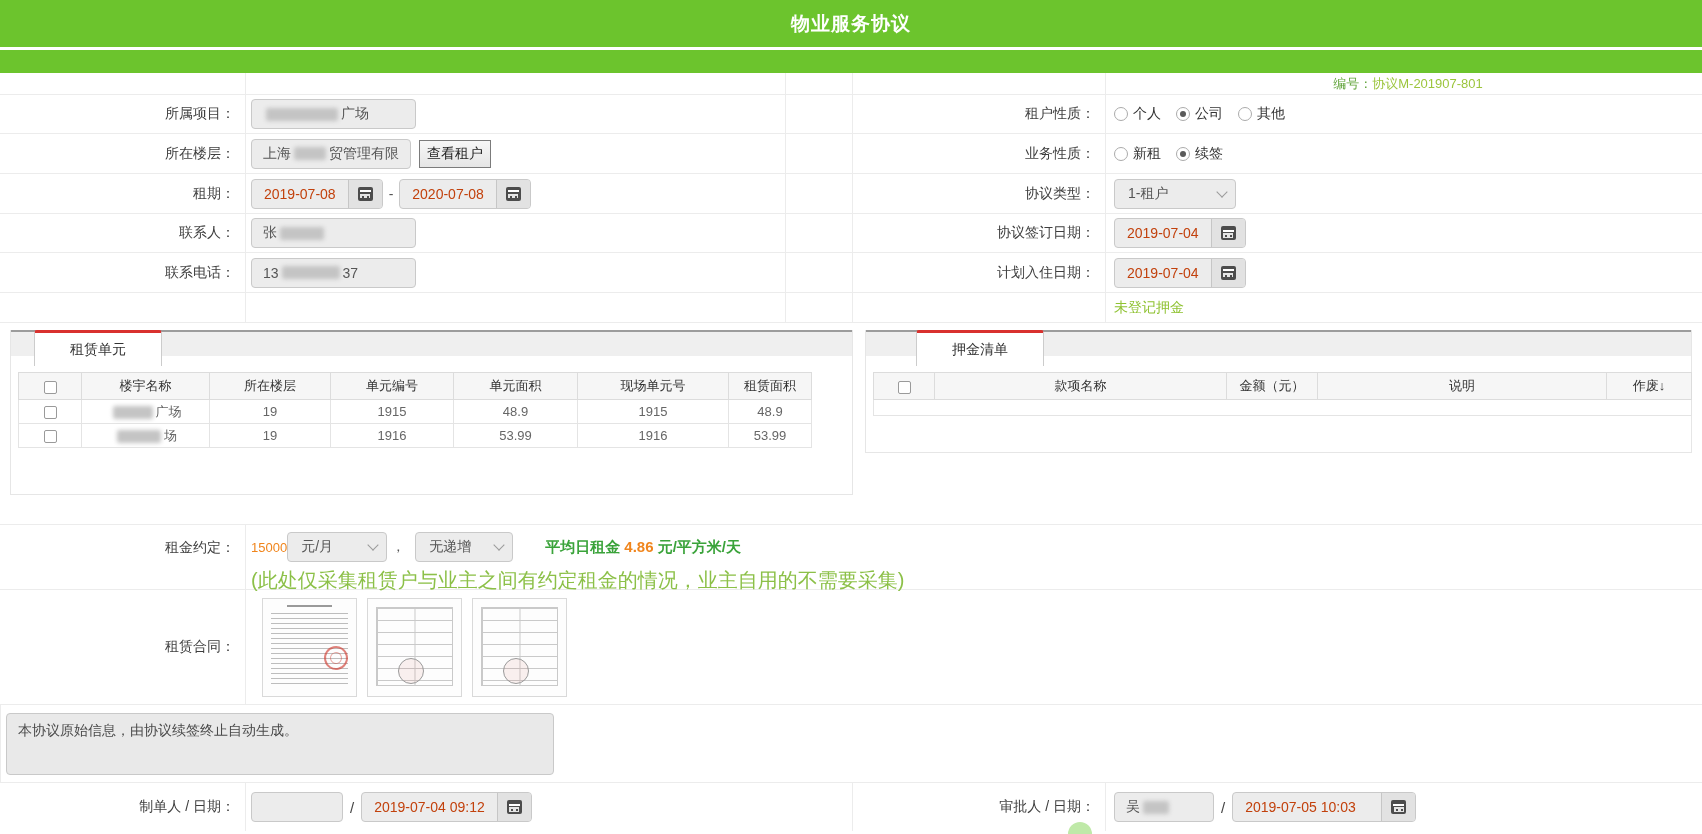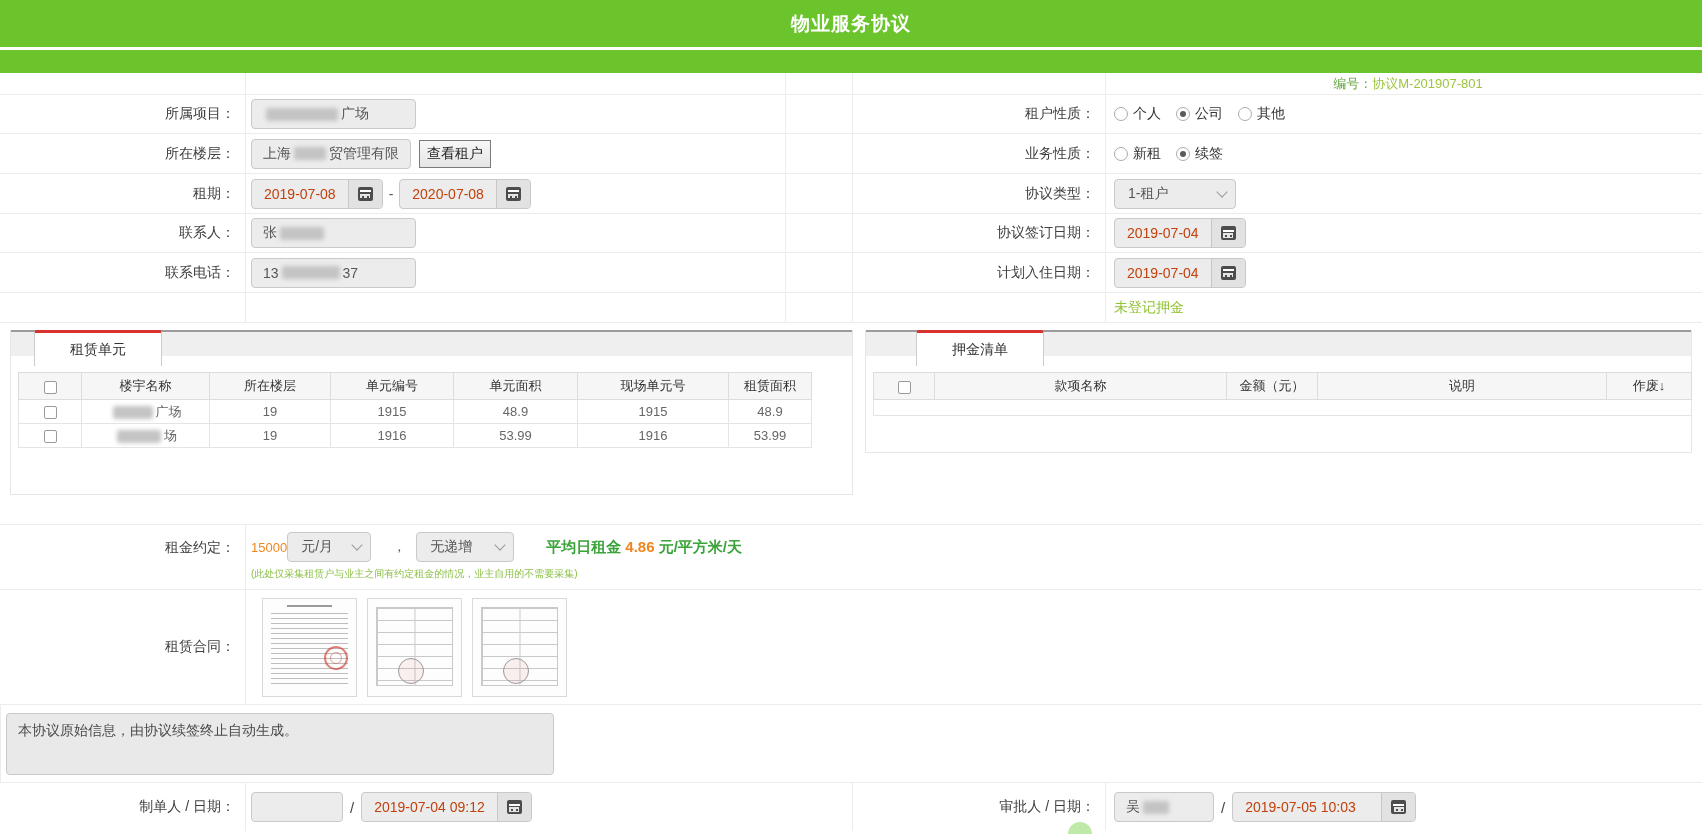--- a/index.html
+++ b/index.html
@@ -56,26 +56,26 @@
 .cb{width:13px;height:13px;border:1px solid #9a9a9a;background:#fff;display:inline-block;border-radius:2px;vertical-align:middle;cursor:pointer}
 .emptybody td{height:16px;border:1px solid #e4e4e4}
 
 
 .rentrow{display:flex;border-bottom:1px solid #ececec;height:65px}
 .rentrow .colA{align-items:flex-start;padding-top:14px}
 .rentbody{flex:1;border-left:1px solid #ececec;padding-left:5px}
 .rentline{display:flex;align-items:center;margin-top:7px;height:30px}
 .orange{color:#f0851c}
 .rent-amount{font-size:13px;}
-.sel-unit{width:84px;margin-right:21px}
+.sel-unit{width:100px;margin-right:4px}
 .sel-inc{width:98px;margin-left:10px}
 .comma{color:#555}
 .avgtext{margin-left:32px;font-weight:700;color:#3aa33a;font-size:15px}
 .avgval{color:#f0851c}
-.rentnote{color:#8cc048;margin-top:5px;font-size:10px}
+.rentnote{color:#8cc048;margin-top:5px;font-size:20px}
 
 
 .contractrow{display:flex;border-bottom:1px solid #ececec;height:115px}
 .contractrow .colA{align-items:center}
 .thumbs{flex:1;border-left:1px solid #ececec;display:flex;gap:10px;padding:8px 0 8px 16px}
 .doc{width:95px;height:99px;background:#fdfdfd;border:1px solid #d9d9d9;position:relative;overflow:hidden;cursor:pointer}
 .doc .lines{position:absolute;left:8px;right:8px;top:14px;bottom:10px;background:repeating-linear-gradient(#bdbdbd 0 1px,transparent 1px 5px)}
 .doc .head{position:absolute;left:24px;right:24px;top:6px;height:2px;background:#9a9a9a}
 .doc .stamp{position:absolute;width:24px;height:24px;border:2px solid rgba(207,63,52,.65);border-radius:50%;right:8px;bottom:26px;transform:rotate(-12deg)}
 .doc .stamp::after{content:"";position:absolute;inset:4px;border:1px solid rgba(207,63,52,.45);border-radius:50%}

